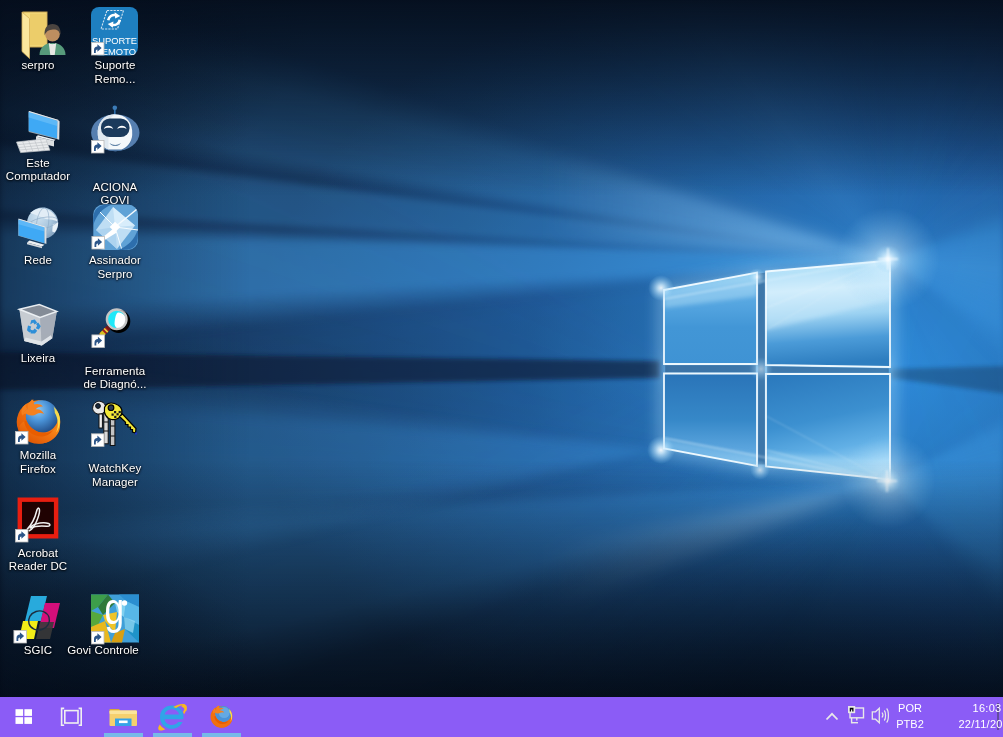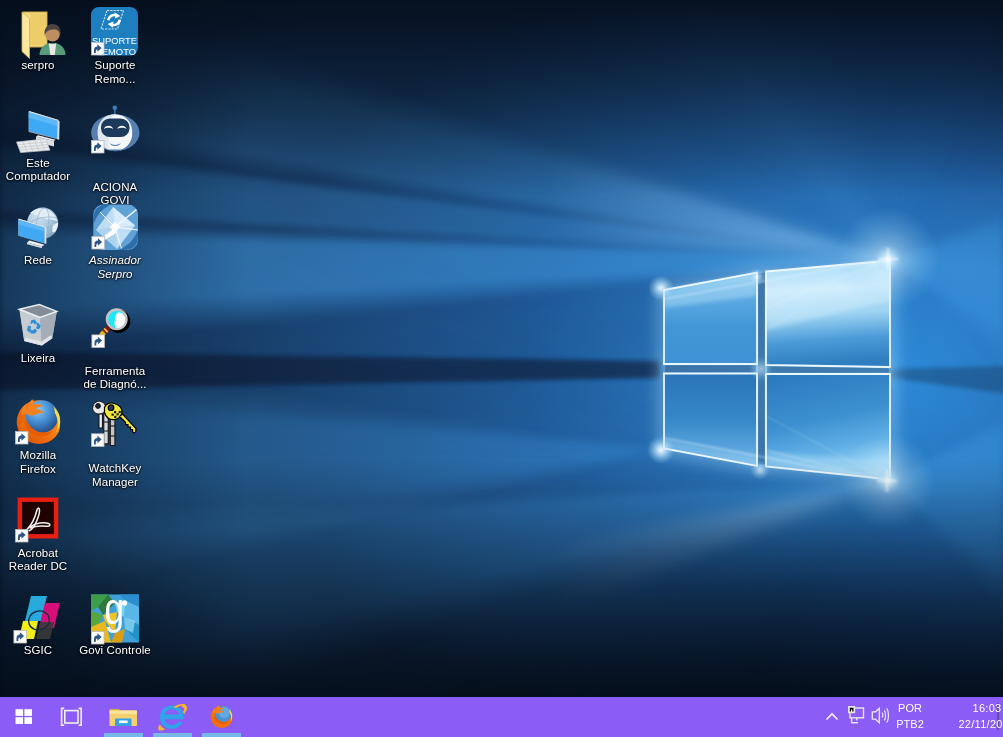--- a/index.html
+++ b/index.html
@@ -188,28 +188,28 @@
   <rect width="1003" height="195" fill="url(#topDark)"></rect>
   <rect y="460" width="1003" height="277" fill="url(#botDark)"></rect>
   <rect width="250" height="737" fill="url(#leftDark)"></rect>
 </svg>
 
 <div class="lbl" style="left:-7px;top:59px;">serpro</div>
 <div class="lbl" style="left:70px;top:59px;">Suporte<br>Remo...</div>
 <div class="lbl" style="left:-7px;top:156.5px;">Este<br>Computador</div>
 <div class="lbl" style="left:70px;top:156.5px;margin-top:24px;">ACIONA<br>GOVI</div>
 <div class="lbl" style="left:-7px;top:254px;">Rede</div>
-<div class="lbl" style="left:70px;top:254px;font-style:italic;">Assinador<br>Serpro</div>
+<div class="lbl" style="left:70px;top:254px;">Assinador<br>Serpro</div>
 <div class="lbl" style="left:-7px;top:351.5px;">Lixeira</div>
 <div class="lbl" style="left:70px;top:351.5px;margin-top:13px;">Ferramenta<br>de Diagnó...</div>
 <div class="lbl" style="left:-7px;top:449px;">Mozilla<br>Firefox</div>
 <div class="lbl" style="left:70px;top:462px;">WatchKey<br>Manager</div>
 <div class="lbl" style="left:-7px;top:546.5px;">Acrobat<br>Reader DC</div>
 <div class="lbl" style="left:-7px;top:644px;">SGIC</div>
-<div class="lbl" style="left:70px;top:644px;">Govi Controle</div>
+<div class="lbl" style="left:58px;top:644px;">Govi Controle</div>
 
 <svg class="ic" style="left:14px;top:8px;" viewBox="0 0 48 48" overflow="visible">
 
   <rect x="9" y="4" width="24" height="35" fill="#f5dc80" stroke="#c9a44e" stroke-width="1"></rect>
   <rect x="16" y="5.5" width="16" height="32" fill="#eccd6a"></rect>
   <polygon points="8,4 15.5,10.5 15.5,50.5 8,43.5" fill="#fbe79d" stroke="#d4af58" stroke-width="0.8"></polygon>
   <g>
     <circle cx="38.5" cy="26" r="7.4" fill="#bd8e60"></circle>
     <path d="M30.6,27.5 C30,20 33.5,16 38.5,16 C44,16 47,20 46.6,26.8 C45,22.5 43,21.2 39,21.5 C34.5,21.8 32,23.5 30.6,27.5 Z" fill="#4a4440"></path>
     <path d="M25.5,47 C25.5,39.5 31,35 38.5,35 C46,35 51.5,39.5 51.5,47 Z" fill="#579b7b"></path>

